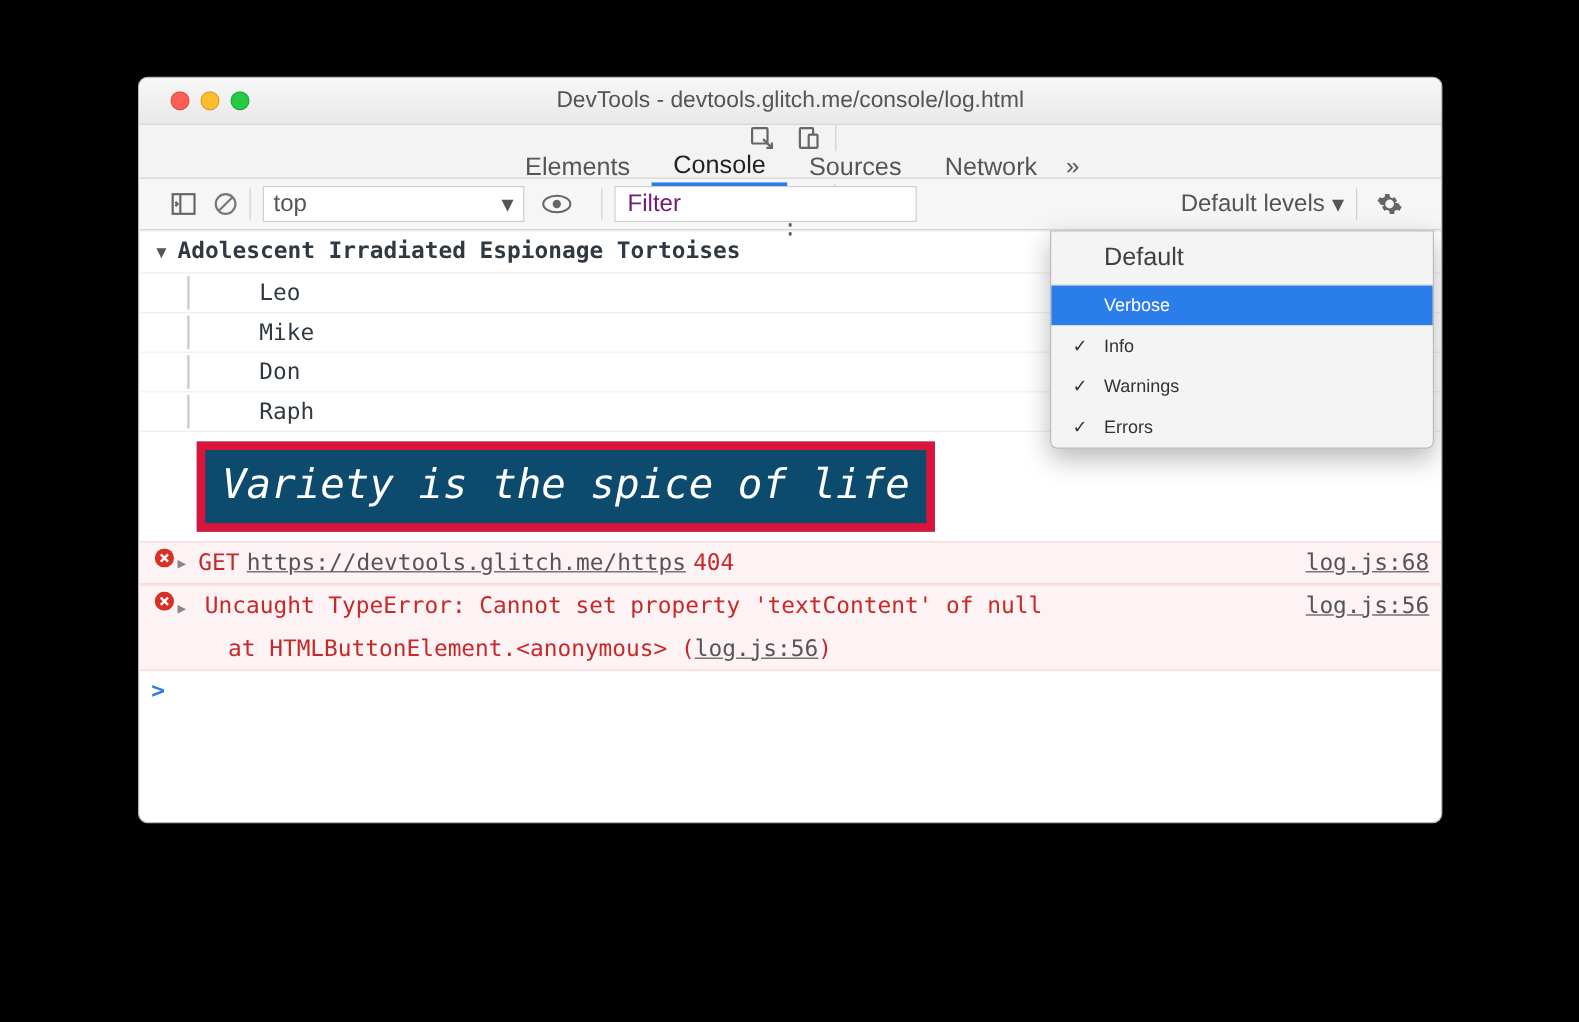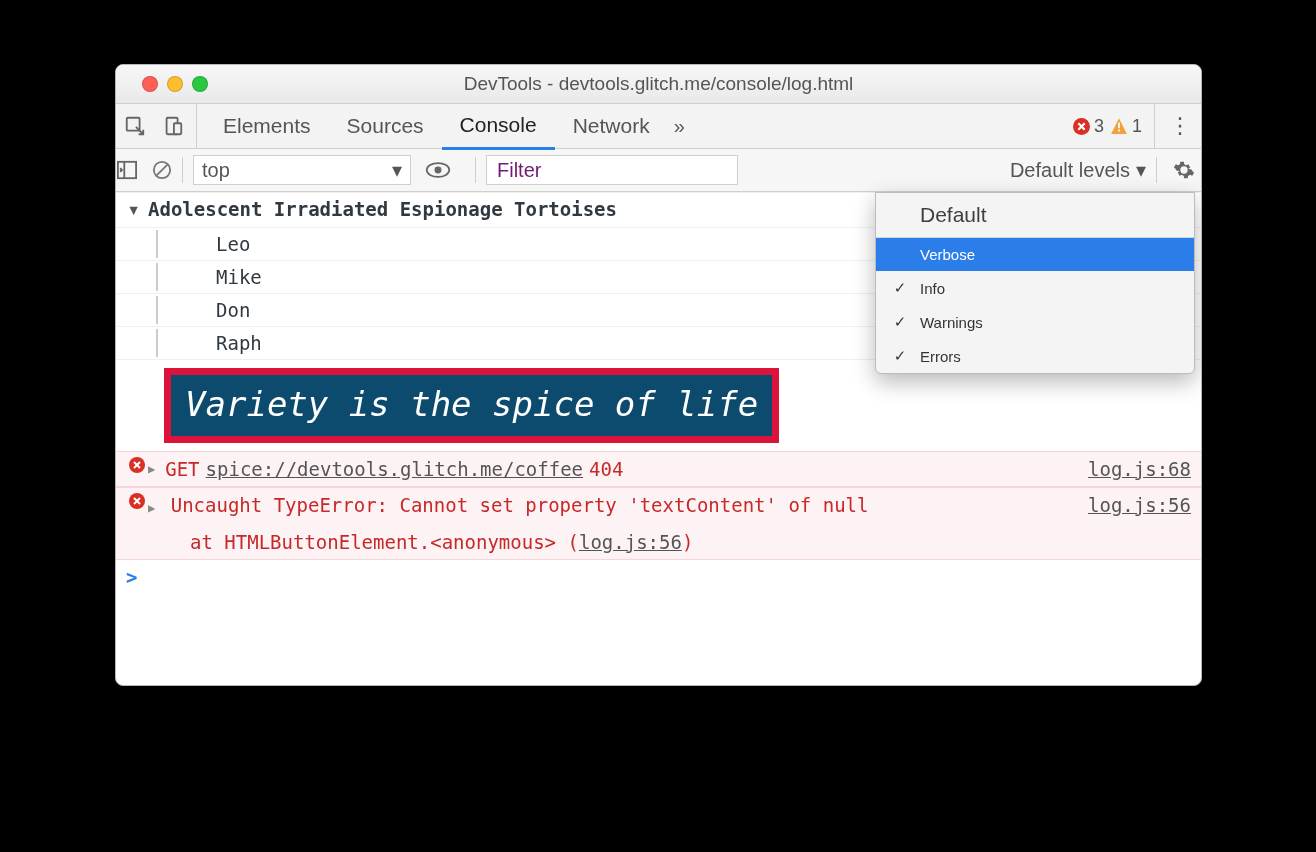--- a/index.html
+++ b/index.html
@@ -5,33 +5,33 @@
   html,body{margin:0;padding:0;height:100%;background:#000;font-family:-apple-system,BlinkMacSystemFont,"Helvetica Neue",Arial,sans-serif;}
   .stage{width:1316px;height:852px;position:relative;}
   .window{position:absolute;left:115px;top:64px;width:1085px;height:620px;background:#fff;border:1px solid #b7b7b7;border-radius:8px;box-shadow:0 20px 50px rgba(0,0,0,.45);overflow:hidden;}
   
   .titlebar{height:38px;background:linear-gradient(#f7f7f7,#e9e9e9);border-bottom:1px solid #cfcfcf;display:flex;align-items:center;padding:0 26px;position:relative;}
   .traffic{display:flex;gap:9px;}
   .tl{width:14px;height:14px;border-radius:50%;border:1px solid rgba(0,0,0,.15);}
   .tl.red{background:#ff5f57}.tl.yellow{background:#febc2e}.tl.green{background:#28c840}
   .title{position:absolute;left:0;right:0;text-align:center;font-size:19px;color:#555;pointer-events:none;}
   
-  .tabbar{height:44px;border-bottom:1px solid #cfcfcf;display:flex;align-items:center;padding:0 4px;background:#f3f3f3;color:#555;}
+  .tabbar{height:44px;border-bottom:1px solid #cfcfcf;display:flex;align-items:center;padding:0 4px;background:#f3f3f3;color:#555;flex-direction:column;}
   .tabbar .left-icons{display:flex;align-items:center;gap:16px;padding:0 12px 0 4px;border-right:1px solid #cfcfcf;height:100%;}
   .tabs{display:flex;align-items:center;height:100%;margin-left:8px;}
   .tab{padding:0 18px;height:100%;display:flex;align-items:center;font-size:21px;color:#555;cursor:default;}
   .tab.active{color:#222;border-bottom:3px solid #2b7de9;font-weight:400;}
   .overflow{font-size:20px;color:#555;padding:0 6px;}
   .tabbar .spacer{flex:1}
   .counts{display:flex;align-items:center;gap:6px;margin-right:8px;border-right:1px solid #cfcfcf;padding-right:12px;height:100%;}
   .err-badge,.warn-badge{display:inline-flex;align-items:center;gap:4px;font-size:18px;}
   .err-badge svg,.warn-badge svg{display:block}
   .kebab{font-size:22px;color:#555;padding:0 6px;}
   
-  .toolbar{height:42px;background:#f6f6f6;border-bottom:1px solid #cfcfcf;display:flex;align-items:center;padding:0 0;color:#555;font-size:20px;}
+  .toolbar{height:42px;background:#f6f6f6;border-bottom:1px solid #cfcfcf;display:flex;align-items:center;padding:0 26px;color:#555;font-size:20px;}
   .toolbar .grp{display:flex;align-items:center;gap:14px;}
   .sep{width:1px;height:26px;background:#cfcfcf;margin:0 10px;}
   .context{display:flex;align-items:center;border:1px solid #cfcfcf;height:28px;padding:0 8px;min-width:200px;background:#fff;justify-content:space-between;}
   .filter{display:flex;align-items:center;border:1px solid #cfcfcf;height:28px;padding:0 10px;width:230px;background:#fff;color:#701a75;}
   .levels{display:flex;align-items:center;gap:6px;cursor:default;}
   .toolbar .spacer{flex:1}
   .gear{padding:0 6px;}
   .icon-btn{display:inline-flex;align-items:center;justify-content:center;cursor:default;}
   svg{display:block}
   
@@ -85,22 +85,22 @@
         </span>
         <span class="icon-btn">
           <svg width="22" height="22" viewBox="0 0 24 24" fill="none" stroke="#666" stroke-width="2">
               <rect x="5" y="3" width="12" height="18" rx="1"></rect>
               <rect x="13" y="9" width="8" height="12" rx="1" fill="#f3f3f3"></rect>
             </svg>
         </span>
       </div>
       <div class="tabs">
         <div class="tab">Elements</div>
+        <div class="tab active">Console</div>
         <div class="tab">Sources</div>
-        <div class="tab active">Console</div>
         <div class="tab">Network</div>
         <div class="overflow">»</div>
       </div>
       <div class="spacer"></div>
       <div class="counts">
         <span class="err-badge">
           <svg width="17" height="17" viewBox="0 0 16 16">
               <circle cx="8" cy="8" r="8" fill="#d93025"></circle>
               <path d="M5 5 L11 11 M11 5 L5 11" stroke="#fff" stroke-width="2"></path>
             </svg>
@@ -202,21 +202,21 @@
       <div class="err-line mono">
         <span class="gutter">
           <svg width="16" height="16" viewBox="0 0 16 16">
               <circle cx="8" cy="8" r="8" fill="#d93025"></circle>
               <path d="M5 5 L11 11 M11 5 L5 11" stroke="#fff" stroke-width="2"></path>
             </svg>
         </span>
         <span class="err-msg">
           <span class="mini-tri">▶</span>
           <span>GET</span>
-          <a href="#" class="url-underline">spice://devtools.glitch.me/coffee</a>
+          <a href="#" class="url-underline">https://devtools.glitch.me/https</a>
           <span>404</span>
         </span>
         <a href="#" class="src">log.js:68</a>
       </div>
 
       <div class="err-line mono" style="align-items:flex-start;">
         <span class="gutter">
           <svg width="16" height="16" viewBox="0 0 16 16">
               <circle cx="8" cy="8" r="8" fill="#d93025"></circle>
               <path d="M5 5 L11 11 M11 5 L5 11" stroke="#fff" stroke-width="2"></path>

